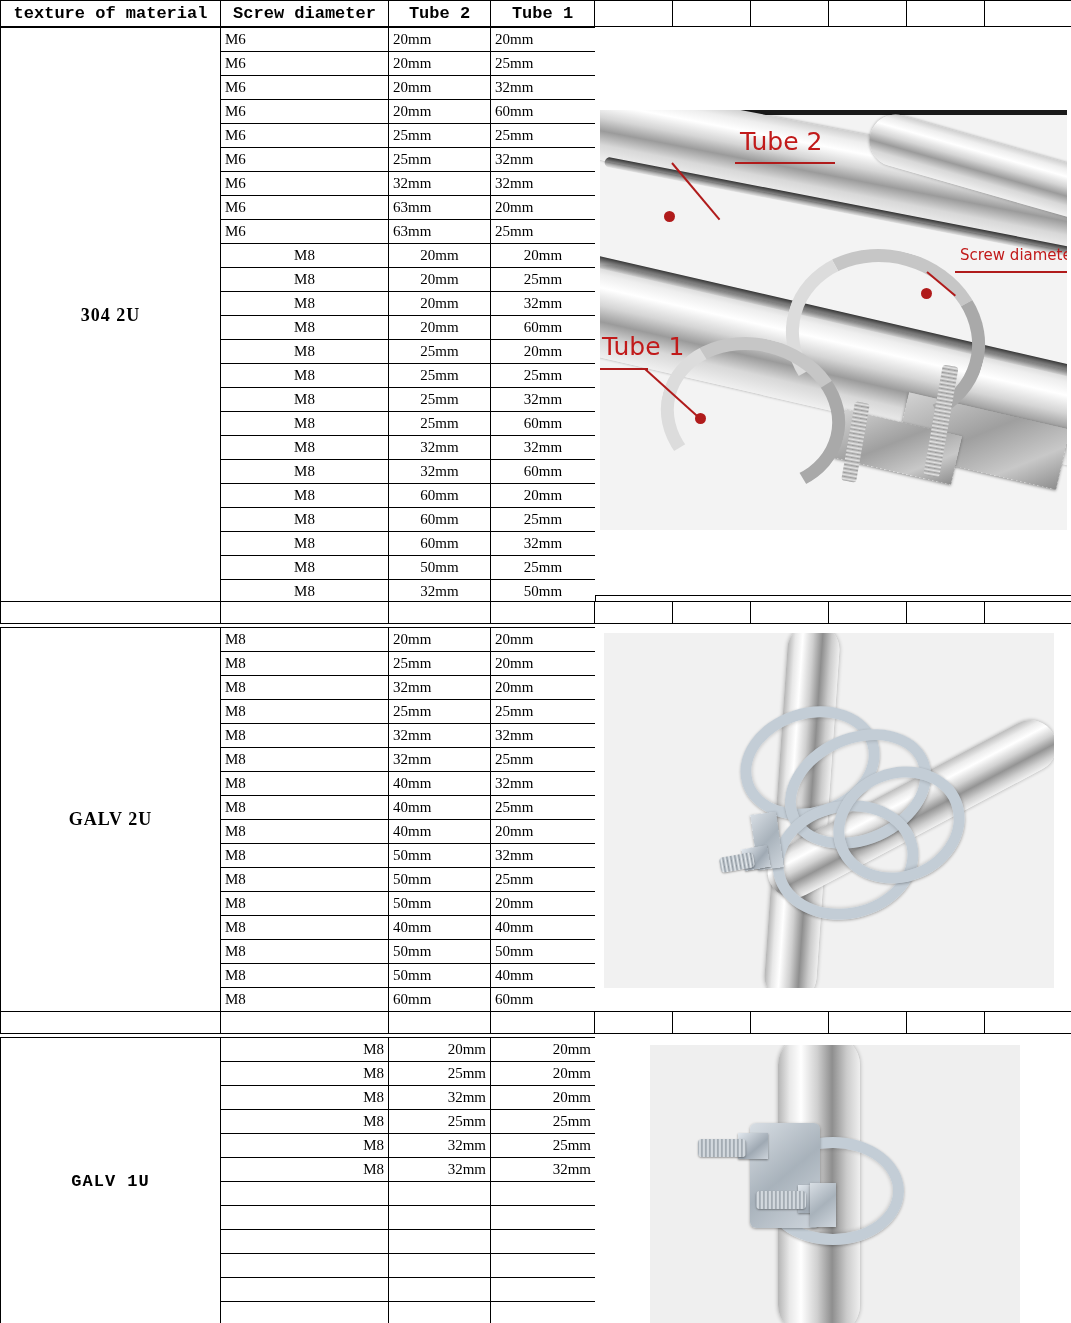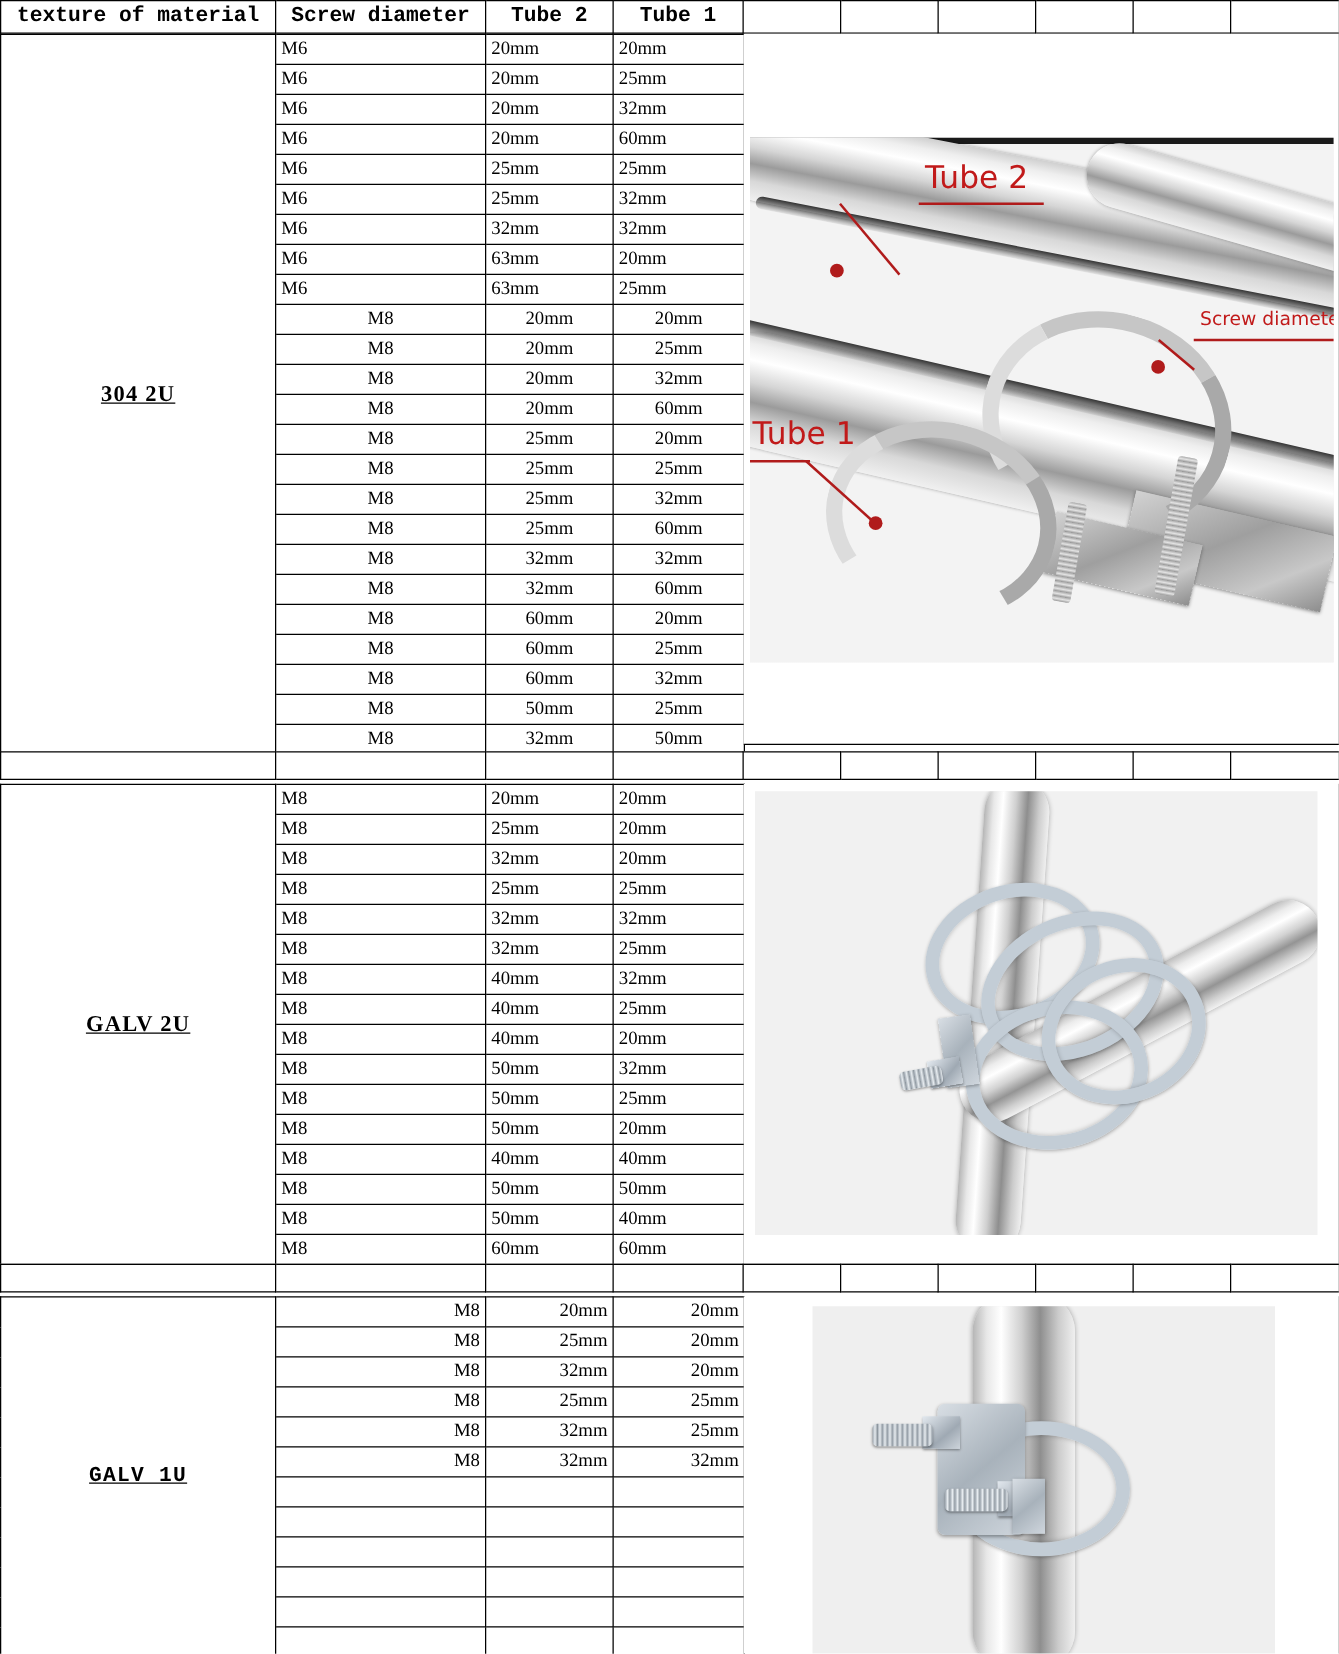--- a/index.html
+++ b/index.html
@@ -63,21 +63,20 @@
   }
 
   
   .matlabel {
     border: 1px solid #000;
     text-align: center;
     vertical-align: middle;
     font-weight: bold;
     background: #fff;
     box-sizing: border-box;
-    text-decoration: underline;
   }
   .matlabel .mono {
     font-family: "Liberation Mono", "DejaVu Sans Mono", monospace;
     font-size: 17px;
     letter-spacing: 1px;
   }
   .matlabel .serifb {
     font-family: "Liberation Serif", "DejaVu Serif", serif;
     font-size: 18px;
     font-weight: bold;

